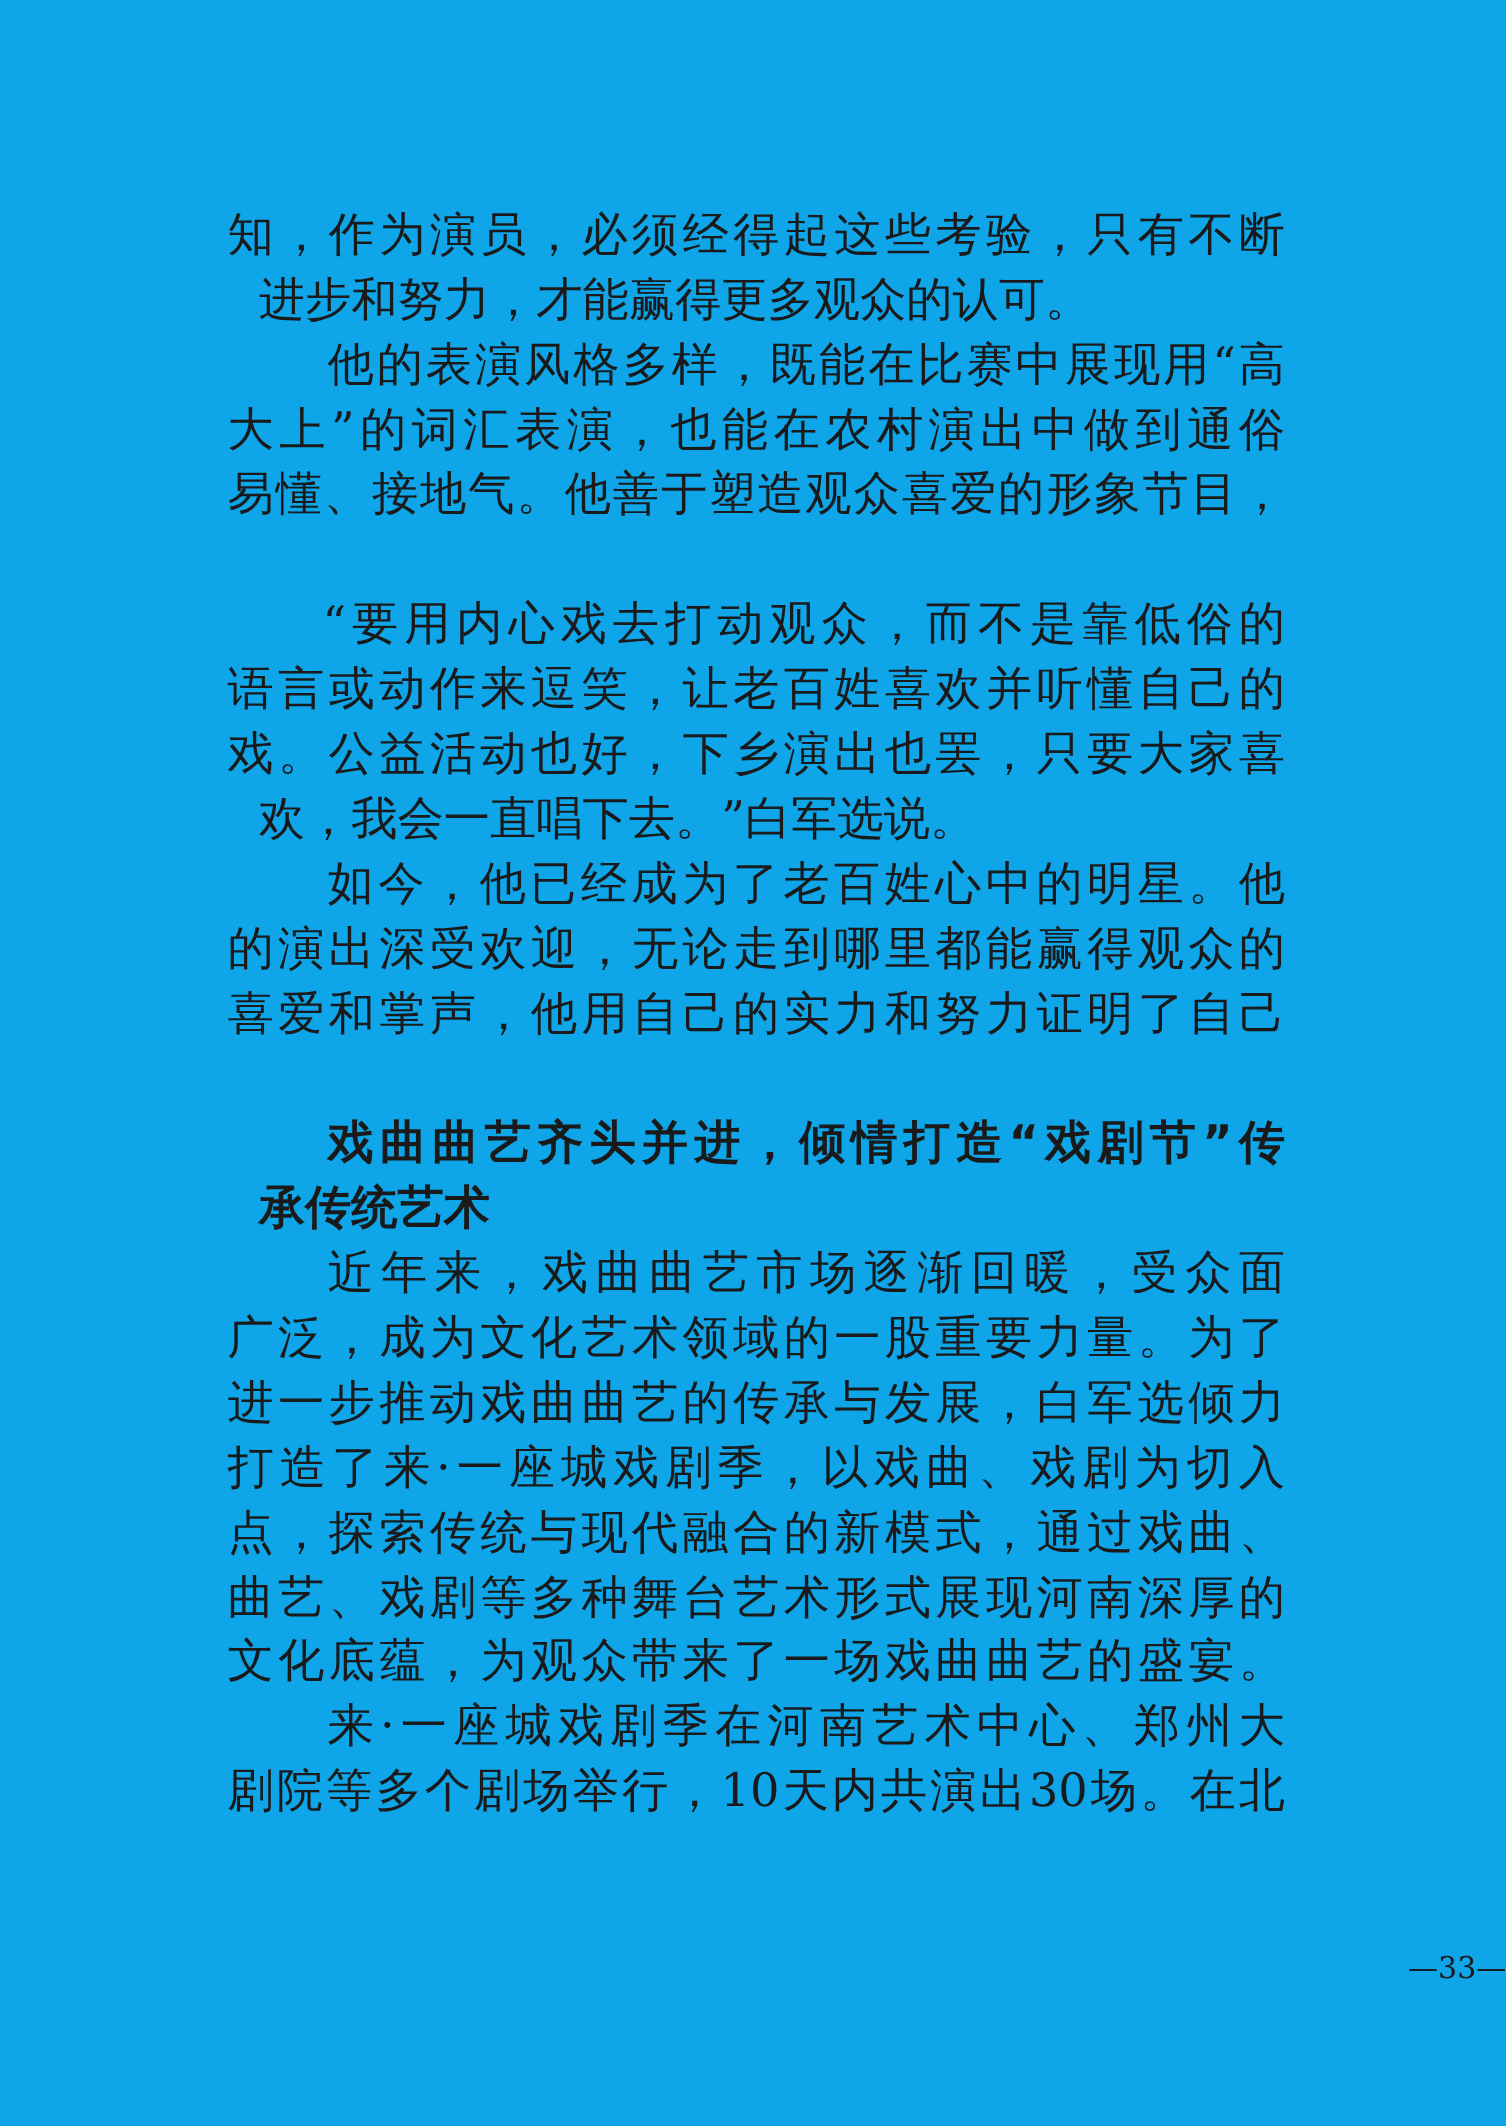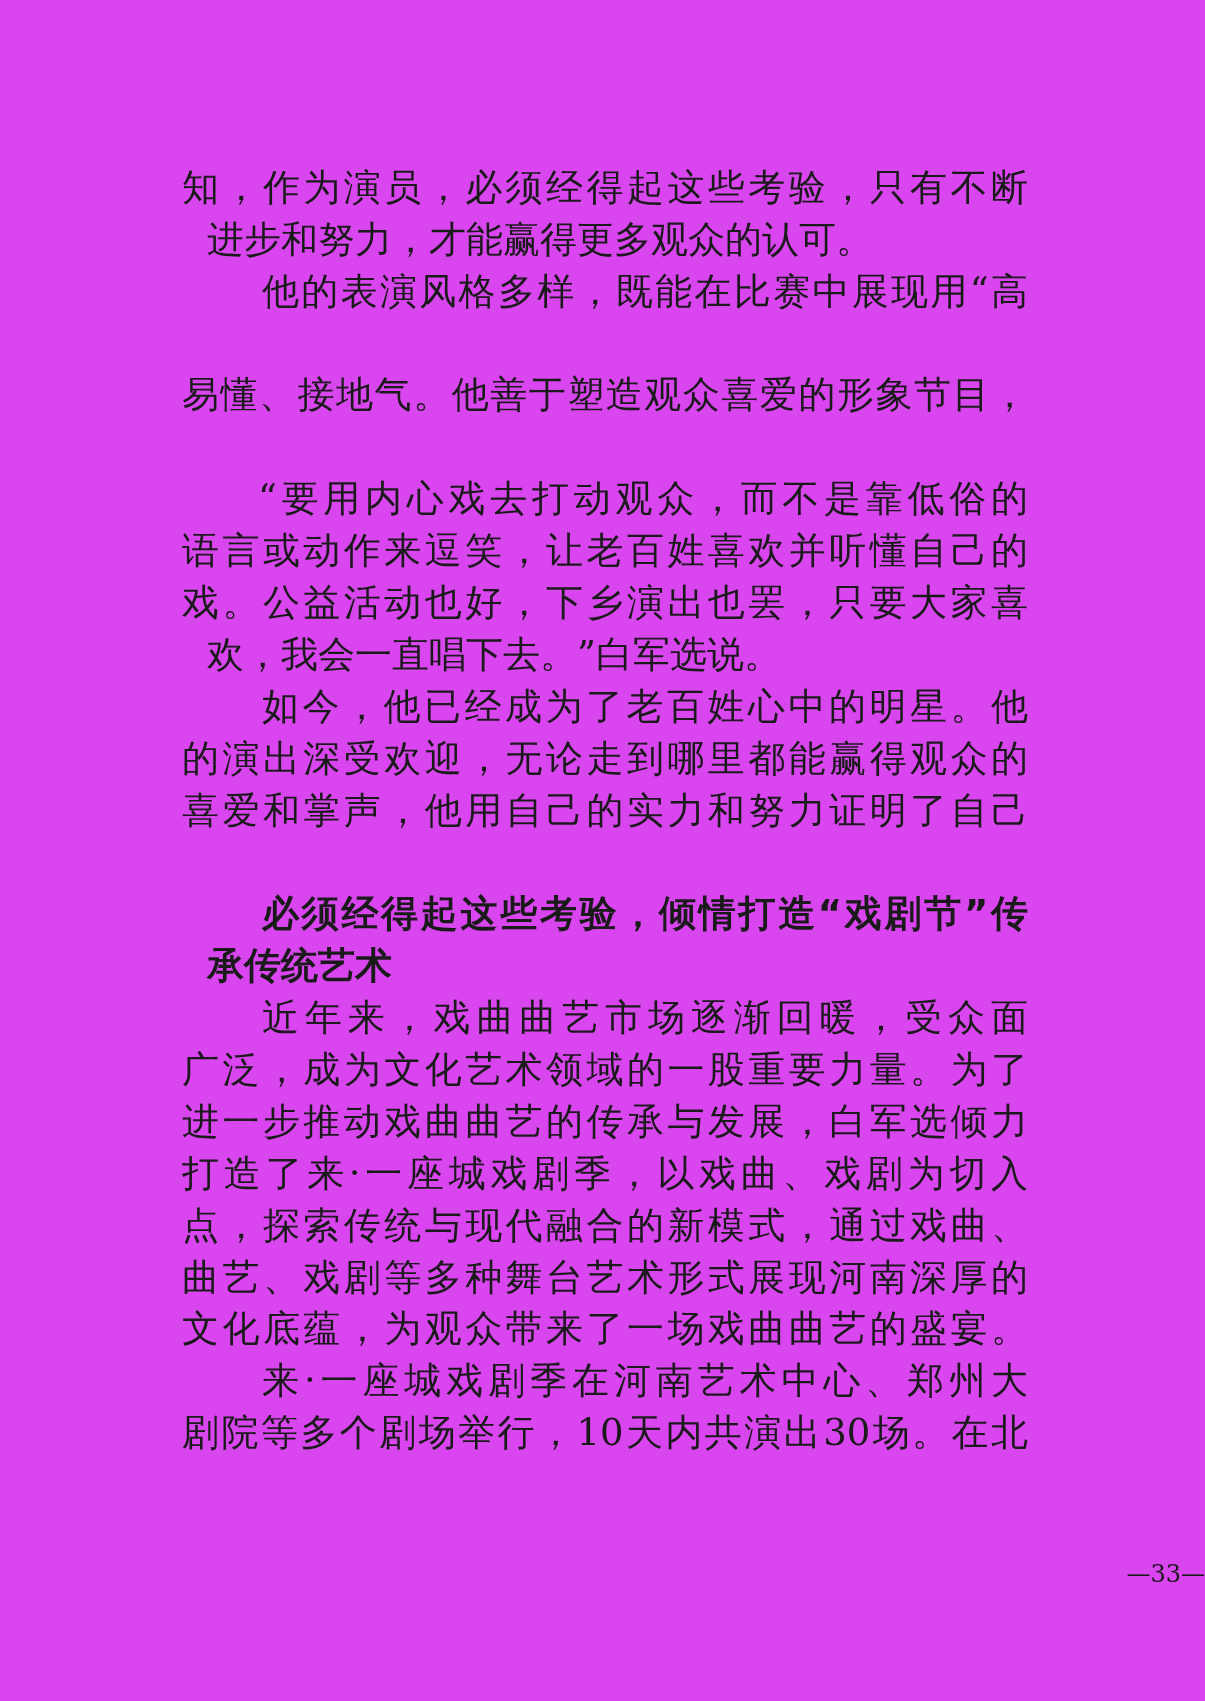--- a/index.html
+++ b/index.html
@@ -1,17 +1,17 @@
 <!DOCTYPE html>
 <html><head>
 <meta charset="utf-8">
 <style>
   html, body { margin: 0; padding: 0; background: #ffffff; }
   body { width: 1205px; height: 1701px; position: relative; overflow: hidden; }
-  .page { position: absolute; left: 0; top: 0; width: 1205px; height: 1701px; background: #d946ef; }
+  .page { position: absolute; left: 0; top: 0; width: 1205px; height: 1701px; background: #0ea5e9; }
   .line {
     position: absolute;
     left: 182px;
     width: 846px;
     height: 52px;
     font-family: "DejaVu Serif", "Liberation Serif", serif;
     font-size: 37px;
     line-height: 52px;
     color: #1a1a1a;
     white-space: nowrap;
@@ -32,32 +32,33 @@
   }
 </style>
 </head>
 <body>
 
 <div class="page">
   <div class="line" style="top:162px">知，作为演员，必须经得起这些考验，只有不断</div>
   <div class="line last" style="top:214px">进步和努力，才能赢得更多观众的认可。</div>
 
   <div class="line indent" style="top:266px">他的表演风格多样，既能在比赛中展现用“高</div>
+  <div class="line" style="top:318px">大上”的词汇表演，也能在农村演出中做到通俗</div>
   <div class="line" style="top:369px">易懂、接地气。他善于塑造观众喜爱的形象节目，</div>
 
   <div class="line indent" style="top:473px; left:258px; width:770px">“要用内心戏去打动观众，而不是靠低俗的</div>
   <div class="line" style="top:525px">语言或动作来逗笑，让老百姓喜欢并听懂自己的</div>
   <div class="line" style="top:577px">戏。公益活动也好，下乡演出也罢，只要大家喜</div>
   <div class="line last" style="top:629px">欢，我会一直唱下去。”白军选说。</div>
 
   <div class="line indent" style="top:681px">如今，他已经成为了老百姓心中的明星。他</div>
   <div class="line" style="top:733px">的演出深受欢迎，无论走到哪里都能赢得观众的</div>
   <div class="line" style="top:785px">喜爱和掌声，他用自己的实力和努力证明了自己</div>
 
-  <div class="line indent heading" style="top:888px">必须经得起这些考验，倾情打造“戏剧节”传</div>
+  <div class="line indent heading" style="top:888px">戏曲曲艺齐头并进，倾情打造“戏剧节”传</div>
   <div class="line heading last" style="top:940px">承传统艺术</div>
 
   <div class="line indent" style="top:992px">近年来，戏曲曲艺市场逐渐回暖，受众面</div>
   <div class="line" style="top:1044px">广泛，成为文化艺术领域的一股重要力量。为了</div>
   <div class="line" style="top:1096px">进一步推动戏曲曲艺的传承与发展，白军选倾力</div>
   <div class="line" style="top:1148px">打造了来·一座城戏剧季，以戏曲、戏剧为切入</div>
   <div class="line" style="top:1200px">点，探索传统与现代融合的新模式，通过戏曲、</div>
   <div class="line" style="top:1252px">曲艺、戏剧等多种舞台艺术形式展现河南深厚的</div>
   <div class="line" style="top:1303px">文化底蕴，为观众带来了一场戏曲曲艺的盛宴。</div>
 

